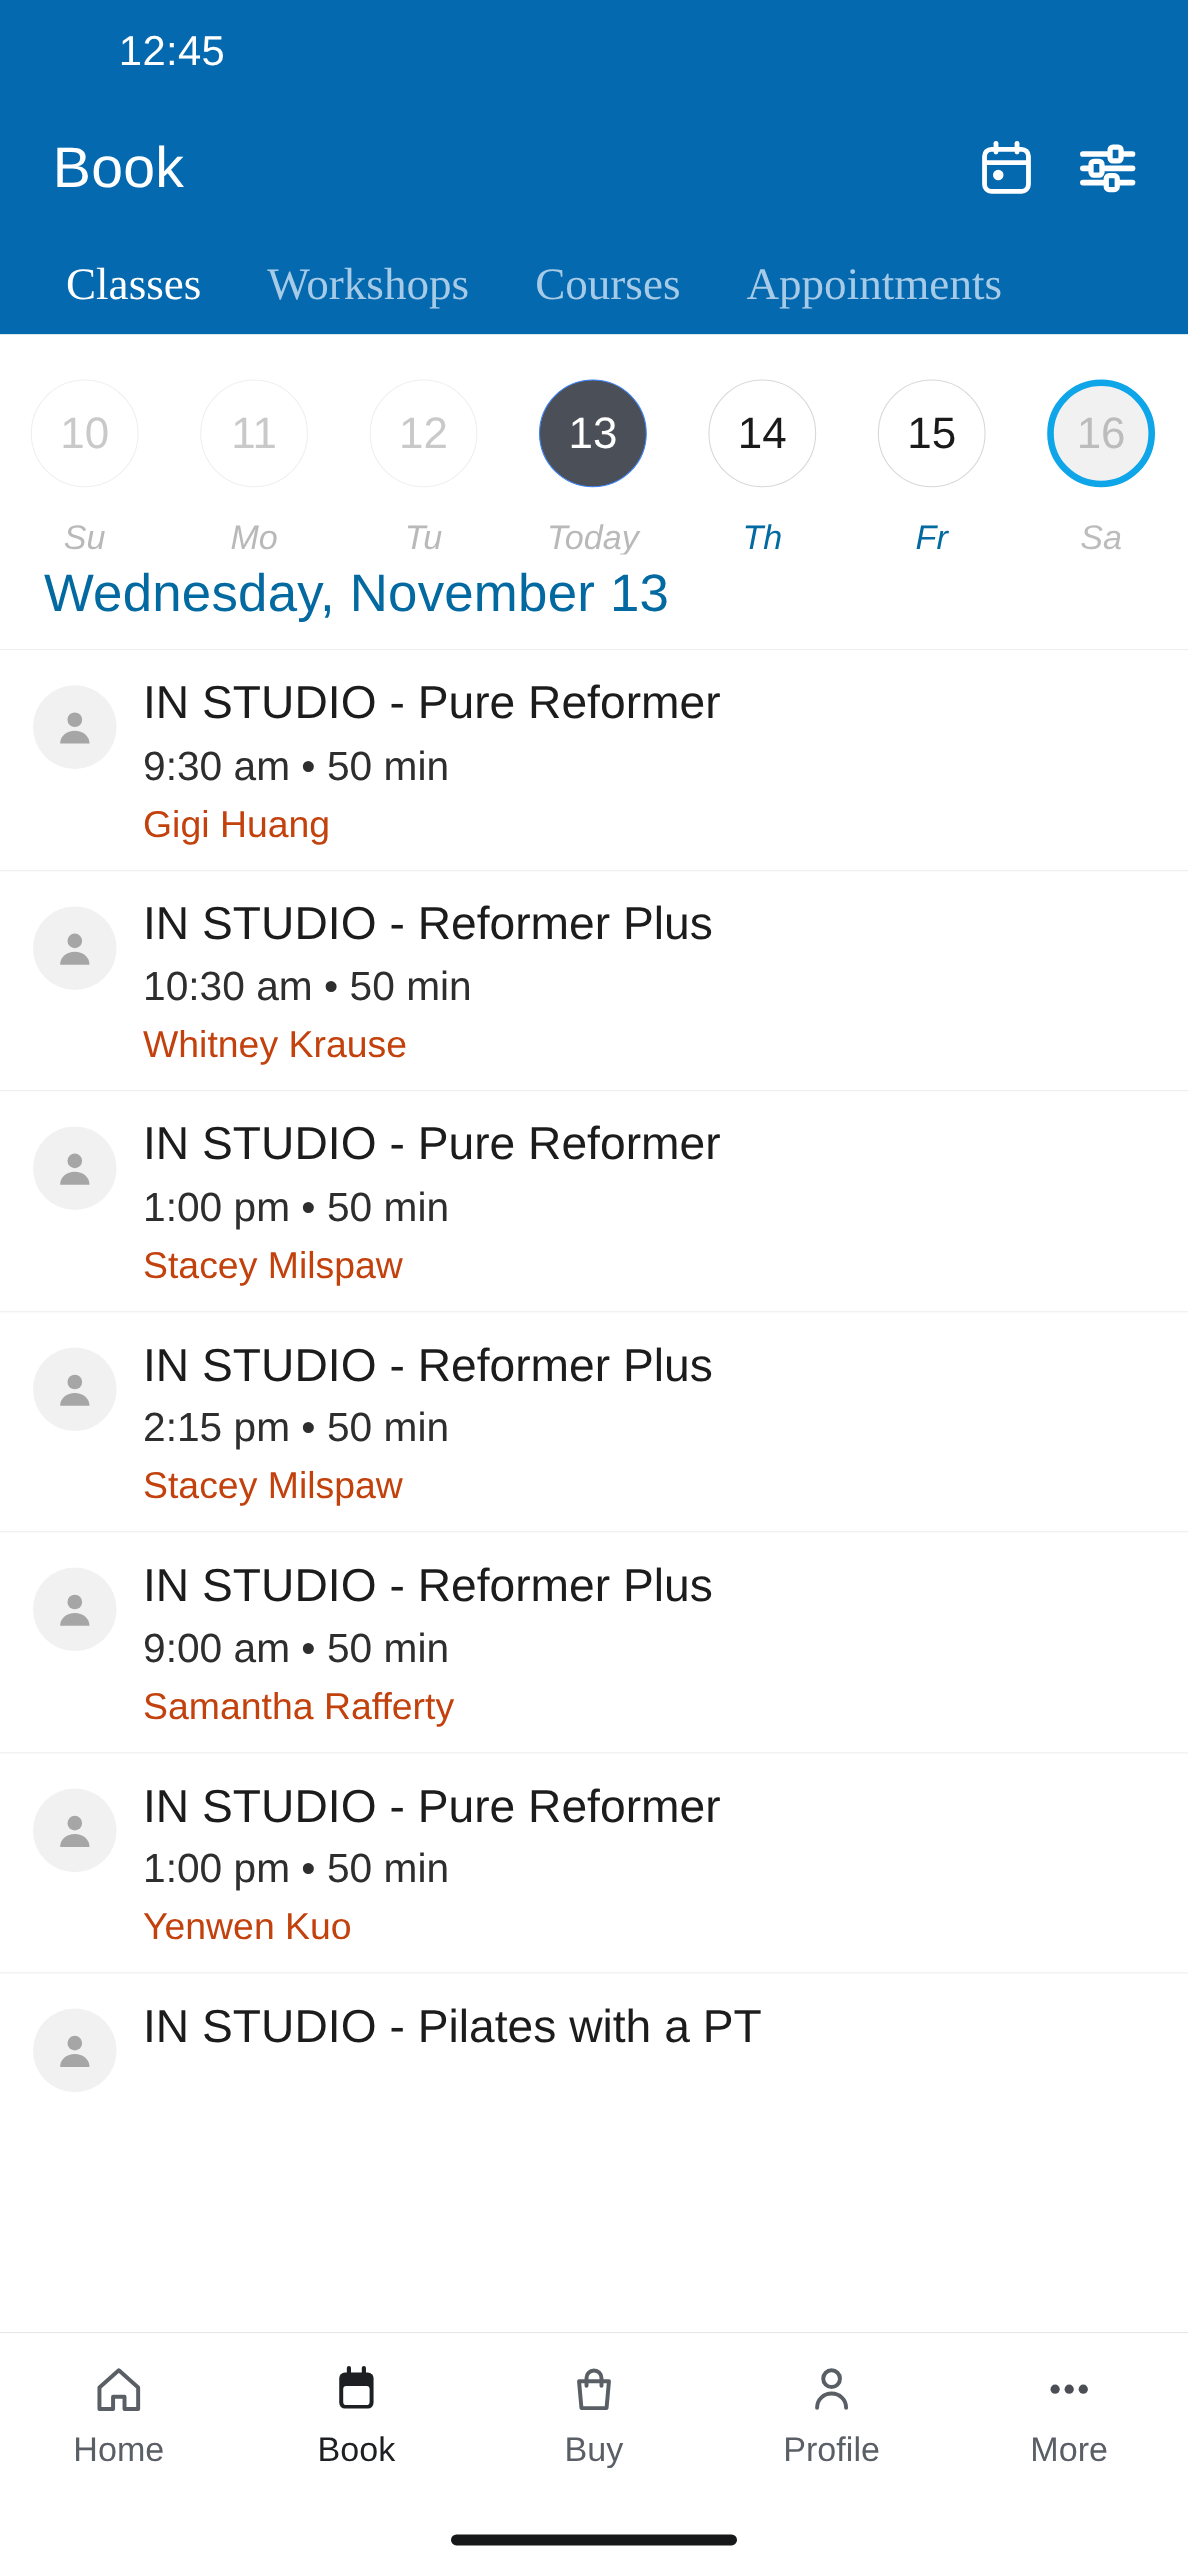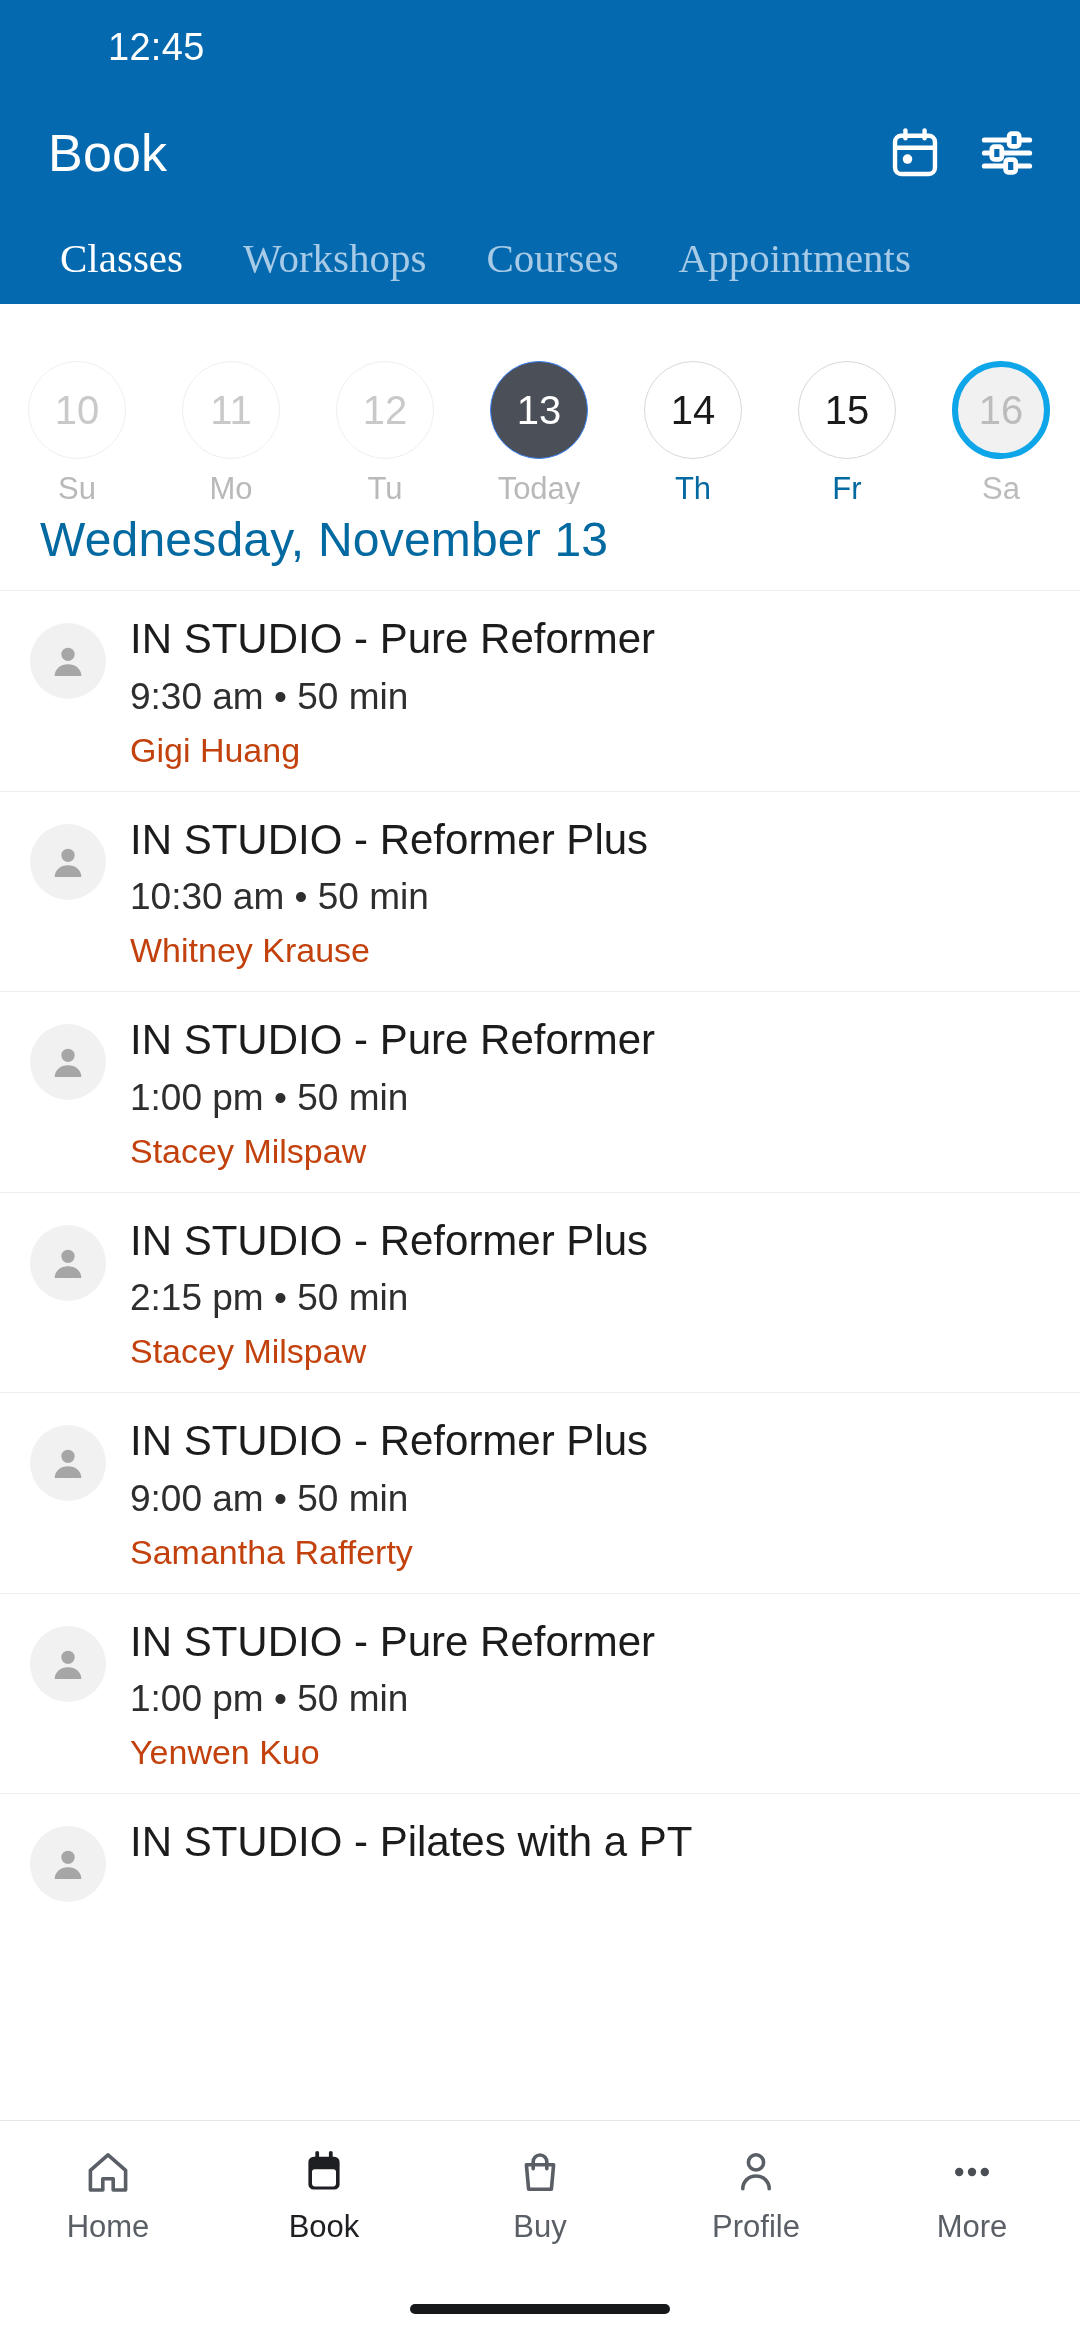--- a/index.html
+++ b/index.html
@@ -157,24 +157,25 @@
     background: #4a4f58;
     color: #ffffff;
   }
   
   .daycircle.muted {
     border: 6px solid #0ea5e9;
     background: #f1f1f1;
     color: #bcbcbc;
   }
   .daylabel {
-    margin-top: 14px;
+    margin-top: 30px;
     font-size: 31px;
     line-height: 1;
     color: #b9b9b9;
+    font-style: italic;
   }
   .daylabel.avail { color: #0369a1; }
   .daylabel.muted { color: #bcbcbc; }
 
   
   .dateheading {
     flex: 0 0 auto;
     padding: 12px 0 26px 40px;
     font-size: 48px;
     color: #0369a1;

